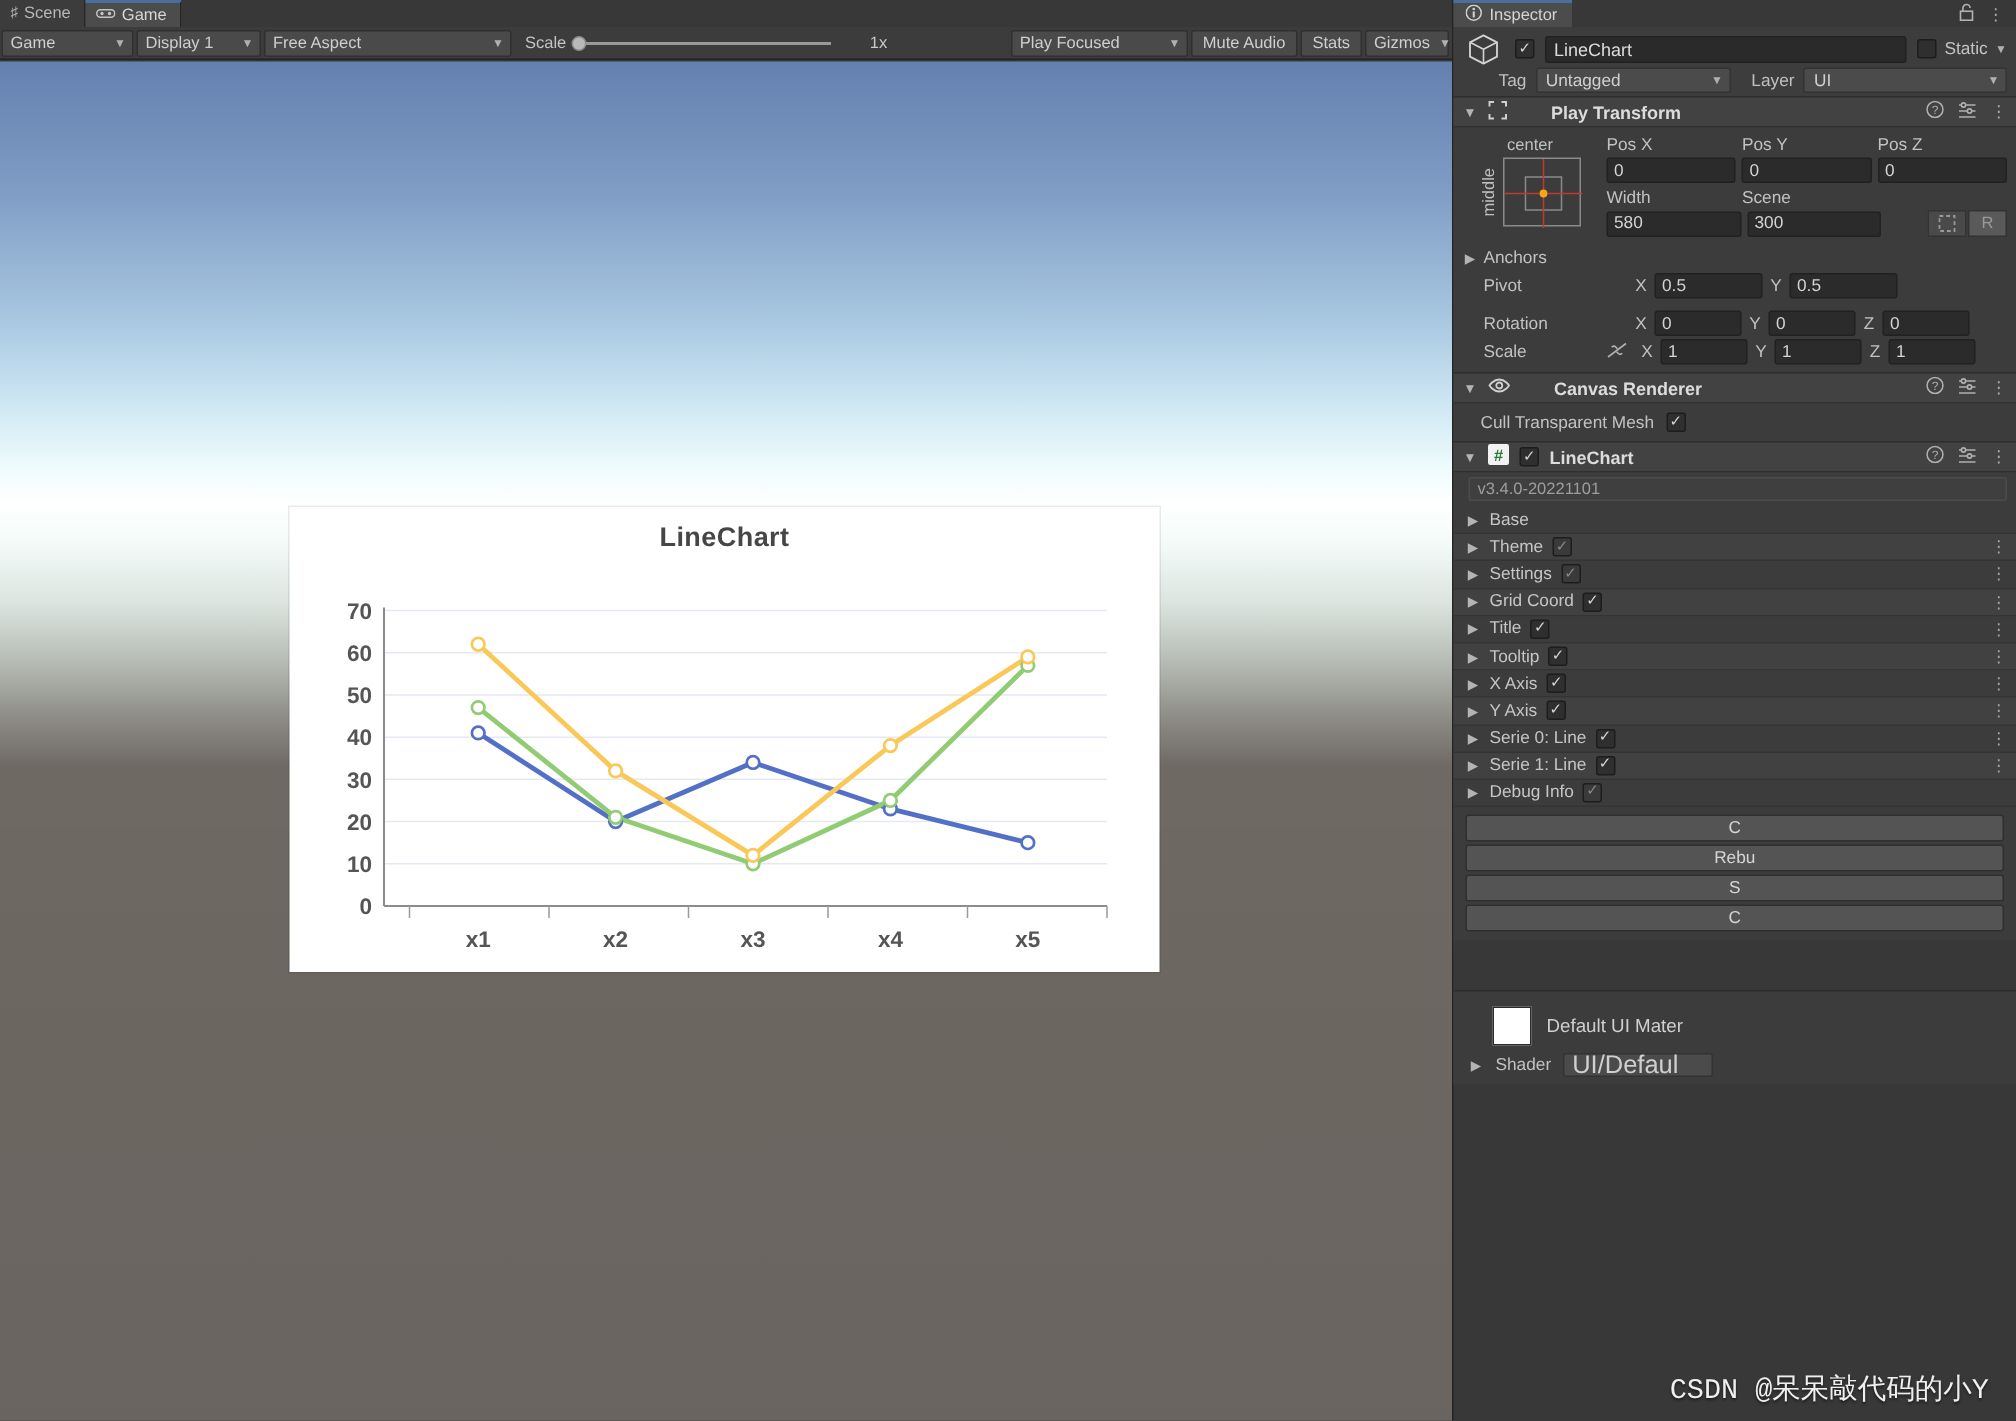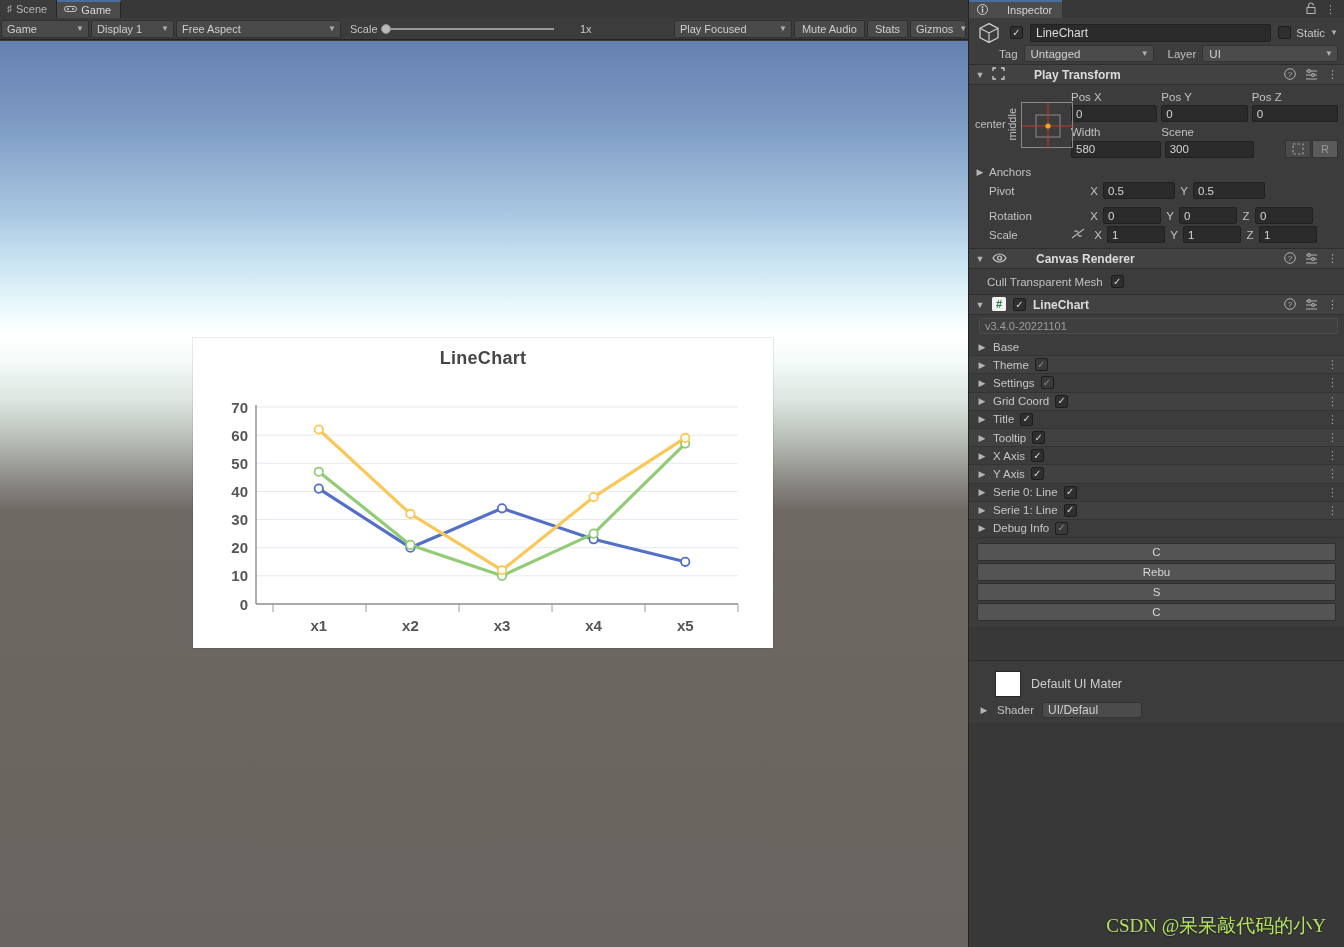--- a/index.html
+++ b/index.html
@@ -75,21 +75,21 @@
   .chart-svg { position:absolute; left:0; top:0; }
 
   
   #inspector {
     position:absolute; left:968px; top:0; width:376px; height:947px;
     background:#383838; border-left:1px solid #232323;
     font-size:11.5px; color:#c8c8c8;
   }
   .insp-tabbar { height:18px; background:#383838; display:flex; align-items:flex-end; }
   .insp-tab {
-    height:18px; display:flex; align-items:center; gap:19px; padding:0 10px 0 8px;
+    height:18px; display:flex; align-items:center; gap:5px; padding:0 10px 0 8px;
     background:#4c4c4c; color:#d4d4d4; font-size:11px; border-top:2px solid #4a6f9e;
   }
   .insp-tabfill { flex:1; height:18px; background:#383838; display:flex;
     align-items:center; justify-content:flex-end; gap:9px; padding-right:8px; color:#a9a9a9; font-size:11px;}
 
   .insp-body { background:#383838; }
 
   .hdr-row {
     display:flex; align-items:center; height:26px; padding:3px 6px 0 6px; gap:7px;
     background:#3d3d3d;
@@ -150,26 +150,26 @@
   .btn.primary { background:#42607f; border-color:#2d4560; color:#dfe7ef; }
 
   
   .mat-block { background:#3c3c3c; padding:6px 0 4px 0; border-top:1px solid #2d2d2d;margin-top:33px; }
   .mat-row { display:flex; align-items:center; gap:10px; padding:0 6px; height:34px;}
   .mat-swatch { width:26px; height:26px; background:#fff; border:1px solid #2a2a2a; margin-left:20px;}
   .mat-name { color:#cfcfcf; font-size:12.5px; }
   .shader-row { display:flex; align-items:center; gap:8px; padding:0 6px 0 30px; height:18px; }
   .shader-field {
     height:16px; background:#4b4b4b; border:1px solid #333; border-radius:2px;
-    color:#cfcfcf; font-size:12px; display:flex; align-items:center; padding:0 5px;
+    color:#cfcfcf; font-size:17px; display:flex; align-items:center; padding:0 5px;
   }
   .watermark {
-    position:absolute; right:18px; bottom:8px; color:#bef264; font-size:19px;
+    position:absolute; right:18px; bottom:8px; color:#ffffff; font-size:19px;
     opacity:.92; white-space:nowrap; text-shadow:0 1px 2px rgba(0,0,0,.6);
-    font-family:Liberation Serif, serif;
+    font-family:Liberation Mono, monospace;
   }
 </style>
 </head>
 <body>
 
 <div id="root">
 
   <div id="gamePanel">
 
     <div class="tabbar">
@@ -356,21 +356,21 @@
                 <circle cx="4" cy="3" r="1.4" fill="#383838"></circle>
                 <circle cx="8" cy="7" r="1.4" fill="#383838"></circle>
               </svg>
           </span>
           <span>⋮</span>
         </span>
       </div>
 
       <div class="sect">
         <div style="display:flex; padding:2px 6px 0 6px;">
-          <div style="width:90px; display:flex; flex-direction:row; align-items:center;">
+          <div style="width:90px; display:flex; flex-direction:column; align-items:center;">
             <div style="font-size:11px; color:#c0c0c0; margin-bottom:2px">center</div>
             <div style="display:flex; align-items:center; gap:3px;">
               <div style="writing-mode:vertical-rl; transform:rotate(180deg); font-size:11px; color:#c0c0c0;">middle</div>
               <div class="anchor-box">
                 <svg width="52" height="46" viewBox="0 0 52 46">
                   <rect x="14" y="12" width="24" height="22" fill="none" stroke="#8a8a8a"></rect>
                   <path d="M26 0v46" stroke="#c0392b" stroke-width="1"></path>
                   <path d="M0 23h52" stroke="#c0392b" stroke-width="1"></path>
                   <circle cx="26" cy="23" r="2.6" fill="#f0a818"></circle>
                 </svg>

